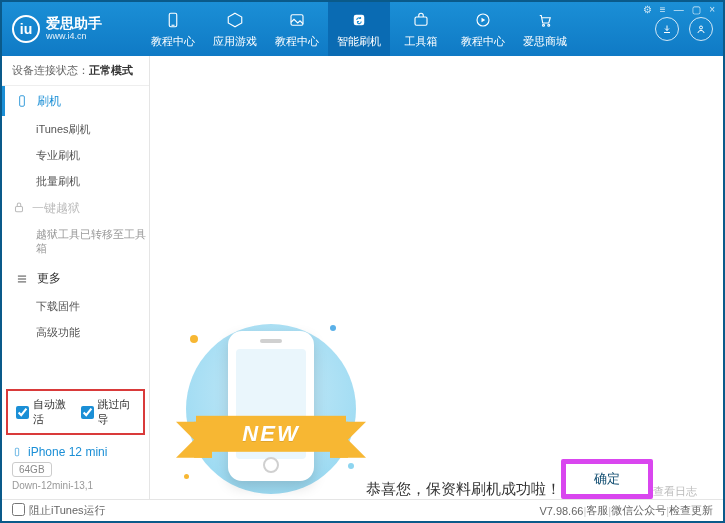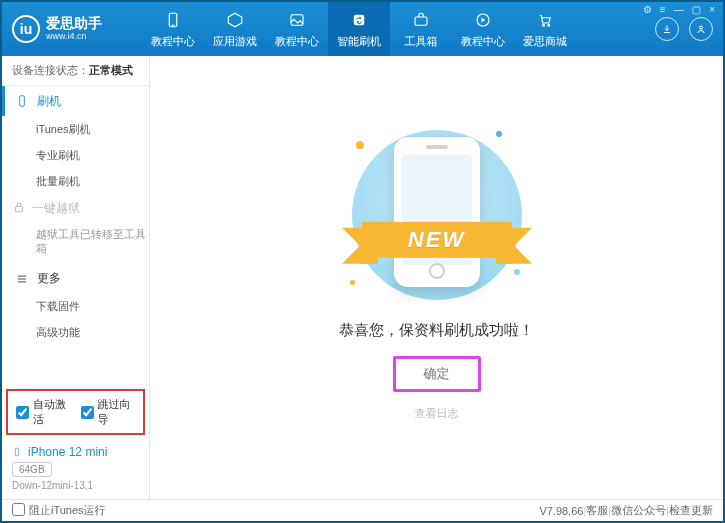--- a/index.html
+++ b/index.html
@@ -36,41 +36,41 @@
 .side-note { font-size: 11px; color: #999; padding: 4px 0 8px 34px; line-height: 1.3; }
 .side-spacer { flex: 1; min-height: 4px; }
 .checks-box { border: 2px solid #d93a3a; padding: 6px 8px; margin: 4px; display: flex; gap: 10px; font-size: 11px; color: #333; }
 .checks-box label { display: flex; align-items: center; gap: 4px; cursor: pointer; }
 .checks-box input { accent-color: #1b8fd6; }
 .device-box { padding: 6px 10px 8px; }
 .device-row { display: flex; align-items: center; gap: 6px; color: #1b8fd6; font-size: 12px; }
 .device-row svg { width: 10px; height: 14px; fill: none; stroke: #1b8fd6; stroke-width: 1.5; }
 .storage-badge { display: inline-block; border: 1px solid #ccc; border-radius: 3px; padding: 1px 6px; font-size: 10px; color: #888; margin-top: 3px; }
 .device-sub { font-size: 10px; color: #999; margin-top: 3px; }
-.main { flex: 1; position: relative; display: flex; flex-direction: column; align-items: center; justify-content: center; }
+.main { flex: 1; position: relative; display: flex; flex-direction: row; align-items: flex-end; justify-content: center; }
 .illo { width: 190px; height: 180px; position: relative; margin-top: -10px; }
 .circle-bg { position: absolute; inset: 0; margin: auto; width: 170px; height: 170px; border-radius: 50%; background: radial-gradient(circle at 50% 40%, #c9eaf7 0%, #a9dff4 55%, #8ed5f0 100%); }
 .phone { position: absolute; left: 50%; top: 50%; transform: translate(-50%, -52%); width: 86px; height: 150px; background: #fff; border-radius: 14px; box-shadow: 0 6px 14px rgba(0,0,0,0.15); }
 .phone::before { content:""; position:absolute; top:18px; left:8px; right:8px; bottom:22px; background:#eaf6fc; border-radius:4px; }
 .phone::after { content:""; position:absolute; bottom:8px; left:50%; transform:translateX(-50%); width:12px; height:12px; border:2px solid #d0d0d0; border-radius:50%; }
 .phone .speaker { position:absolute; top:8px; left:50%; transform:translateX(-50%); width:22px; height:4px; background:#d0d0d0; border-radius:2px; }
 .ribbon { position:absolute; left:50%; top:58%; transform:translate(-50%,-20%); }
 .ribbon-body { position:relative; width:150px; height:36px; background:#f7b733; display:flex; align-items:center; justify-content:center; }
 .ribbon-body::before, .ribbon-body::after { content:""; position:absolute; top:6px; width:0; height:0; border:18px solid #f7b733; }
 .ribbon-body::before { left:-20px; border-left-color:transparent; }
 .ribbon-body::after { right:-20px; border-right-color:transparent; }
 .ribbon-text { font-size:22px; font-weight:900; color:#fff; letter-spacing:2px; font-style:italic; text-shadow:0 1px 0 rgba(0,0,0,0.1); }
 .dots { position:absolute; inset:0; }
 .dots span { position:absolute; border-radius:50%; }
 .d1 { width:8px; height:8px; background:#f7b733; top:16px; left:14px; }
 .d2 { width:6px; height:6px; background:#5ab0e8; top:6px; right:30px; }
 .d3 { width:5px; height:5px; background:#f7b733; bottom:20px; left:8px; }
 .d4 { width:6px; height:6px; background:#8ed5f0; bottom:30px; right:12px; }
 .success-text { margin-top: 16px; font-size: 15px; color: #333; }
-.btn-confirm { margin-top: 16px; border: 3px solid #d946ef; background: #fff; padding: 6px 28px; font-size: 13px; color: #737373; cursor: pointer; border-radius: 2px; }
+.btn-confirm { margin-top: 16px; border: 5px solid #d946ef; background: #fff; padding: 6px 28px; font-size: 13px; color: #0c4a6e; cursor: pointer; border-radius: 2px; }
 .log-link { margin-top: 14px; font-size: 11px; color: #bbb; cursor: pointer; }
 .footer { height: 22px; border-top: 1px solid #e5e5e5; display: flex; align-items: center; padding: 0 10px; font-size: 11px; color: #666; }
 .footer label { display: flex; align-items: flex-start; gap: 4px; cursor: pointer; }
 .footer-spacer { flex: 1; }
 .footer-right { display: flex; align-items: center; }
 .sep { color: #ccc; }
 </style>
 </head>
 <body>
 

